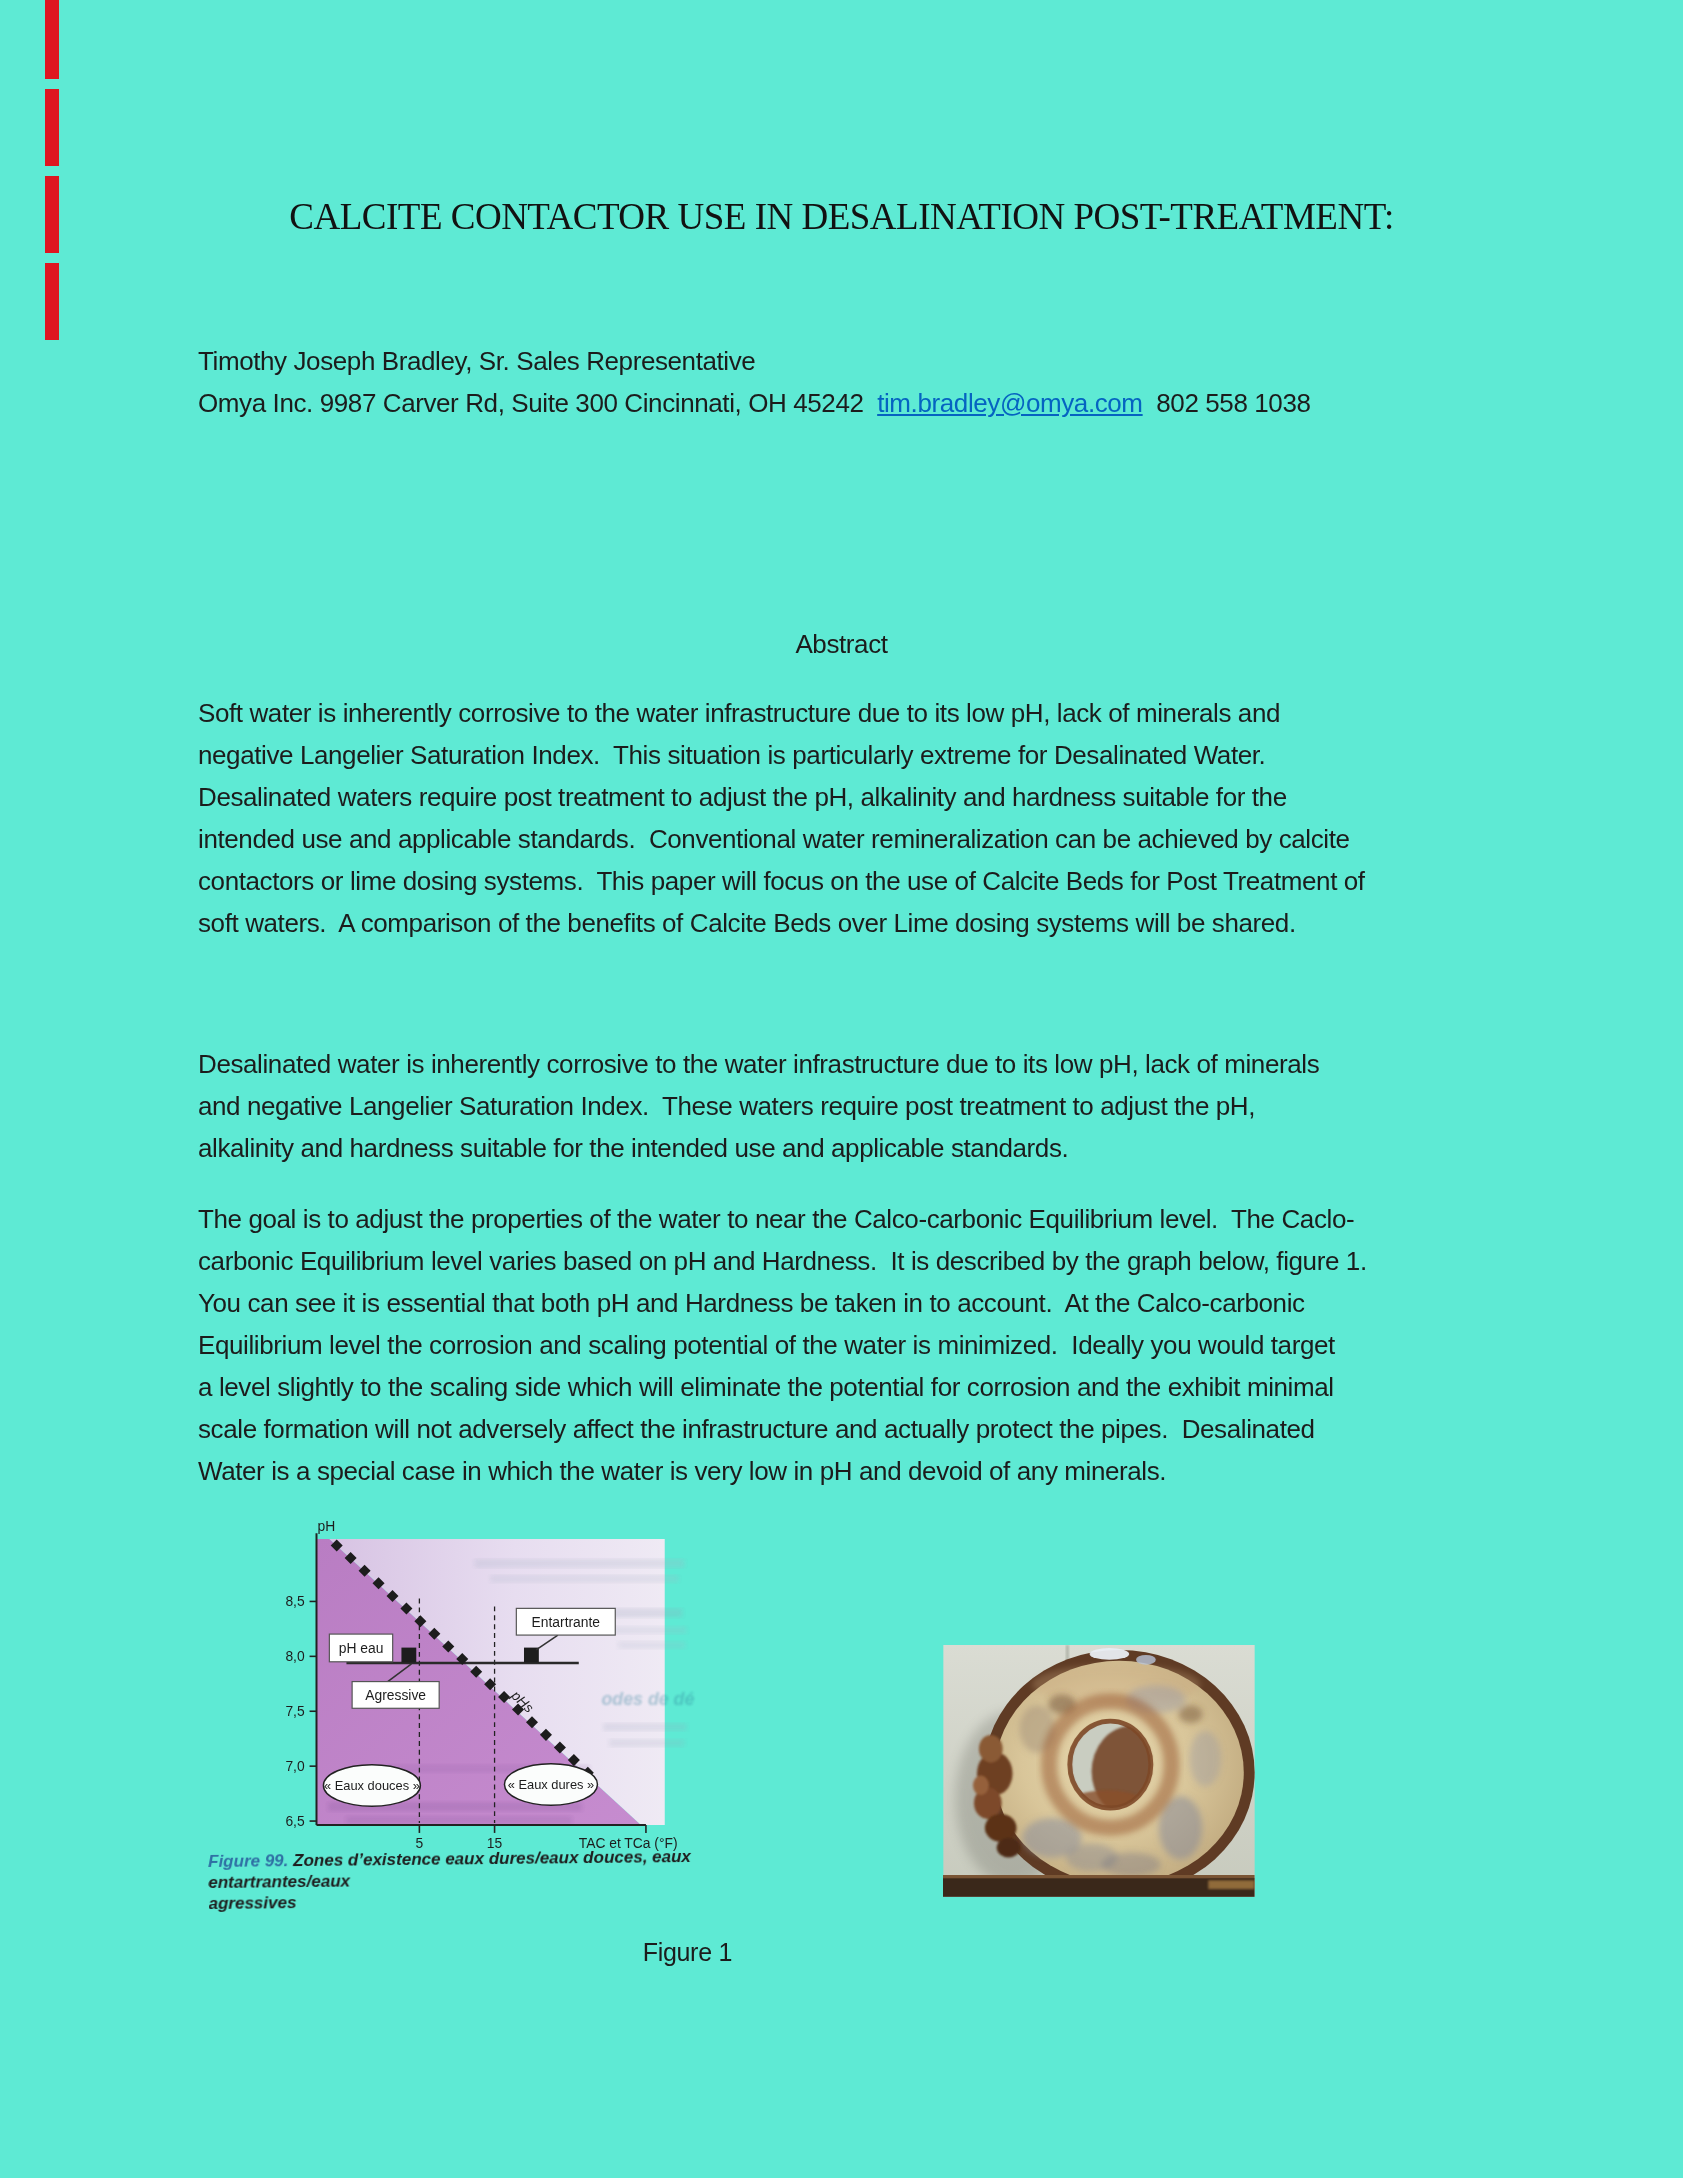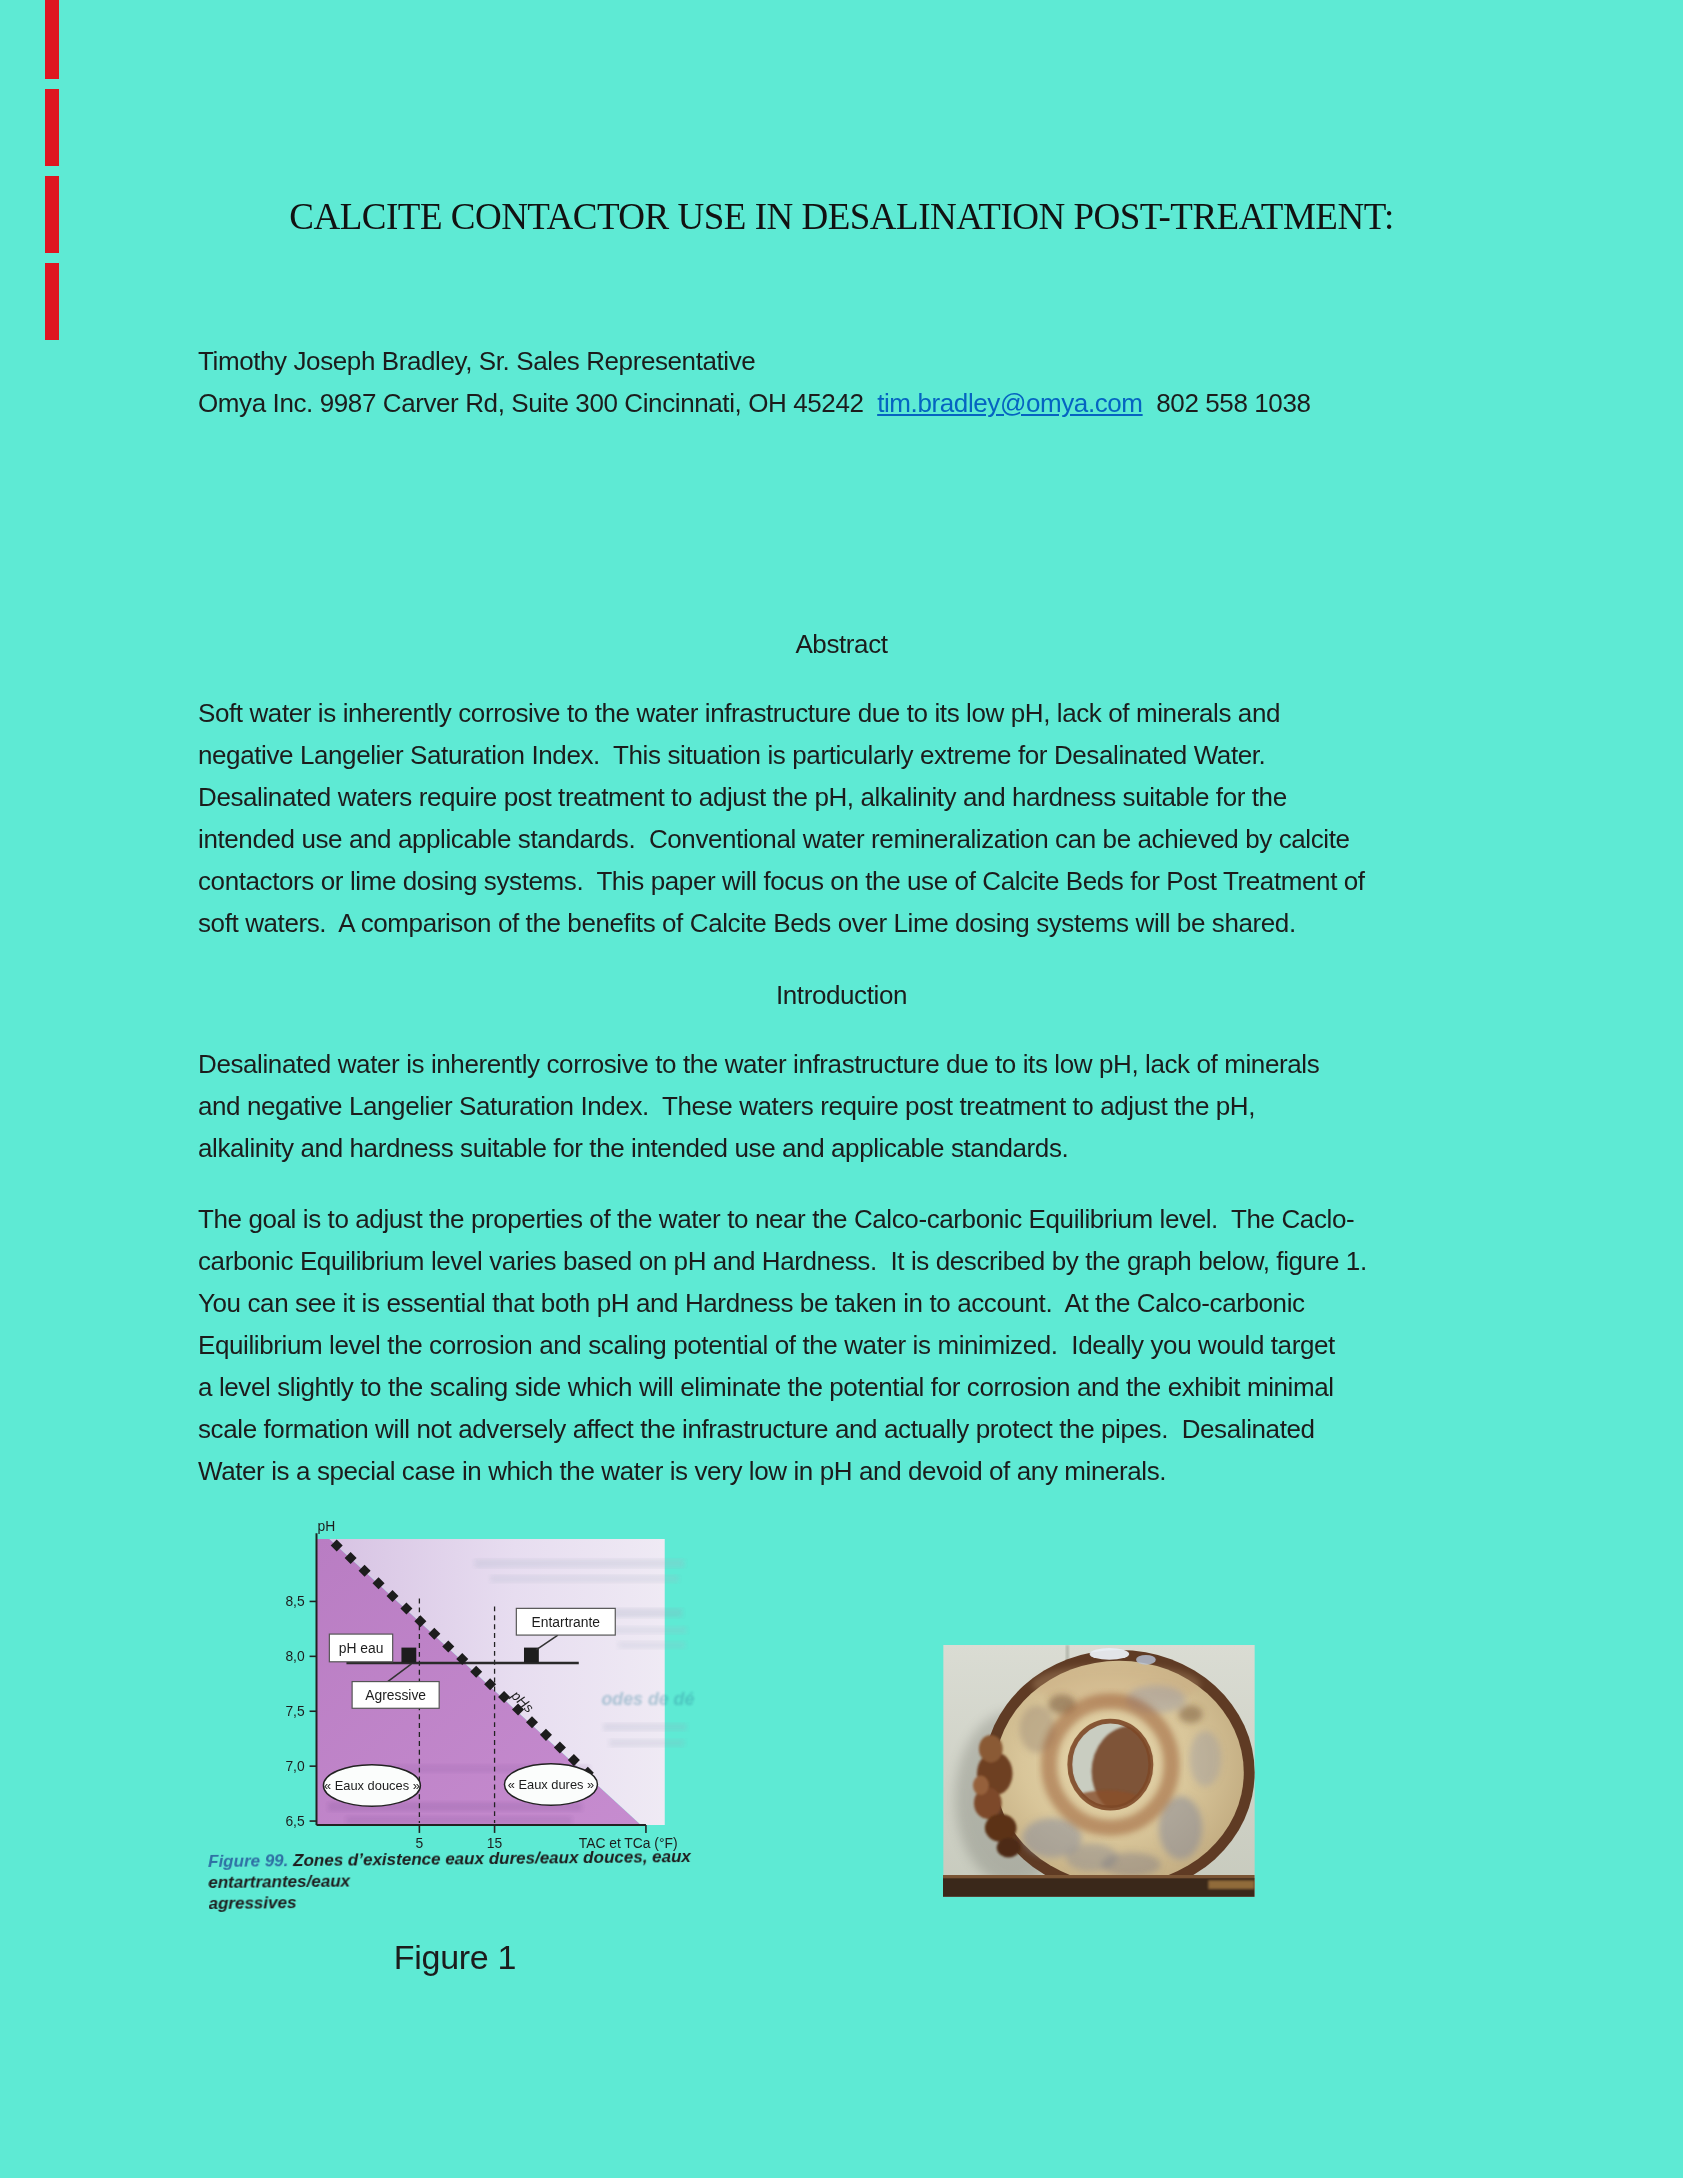--- a/index.html
+++ b/index.html
@@ -9,21 +9,21 @@
   .center{text-align:center;}
   .pre{white-space:pre;}
   .title{font-family:"Liberation Serif",serif;font-size:37px;letter-spacing:-0.5px;color:#121212;}
   .body-txt{font-size:26px;letter-spacing:-0.4px;line-height:42px;}
   .change-bar{position:absolute;left:45px;width:14px;background:#de1620;}
   a.email{color:#0563c1;text-decoration:underline;cursor:pointer;}
   .contrib-name{display:inline-block;width:248px;}
   .caption{font-size:17px;font-weight:bold;font-style:italic;line-height:21px;color:#1d1d1d;
            transform:rotate(-0.6deg);transform-origin:left top;white-space:pre-line;}
   .caption .cap-label{color:#2e6fa3;}
-  .fig-label{font-size:34px;letter-spacing:-0.3px;}
+  .fig-label{font-size:25px;letter-spacing:-0.3px;text-align:right;}
   svg text{font-family:"Liberation Sans",sans-serif;}
 </style>
 </head>
 <body>
 
 <div class="page">
 
   <div class="change-bar" style="top:0;height:79px;"></div>
   <div class="change-bar" style="top:89px;height:77px;"></div>
   <div class="change-bar" style="top:176px;height:77px;"></div>
@@ -35,21 +35,20 @@
 
 
   <div class="abs body-txt center" style="left:198px;top:623px;width:1287px;">Abstract</div>
   <div class="abs body-txt pre" style="left:198px;top:692px;">Soft water is inherently corrosive to the water infrastructure due to its low pH, lack of minerals and
 negative Langelier Saturation Index.  This situation is particularly extreme for Desalinated Water.
 Desalinated waters require post treatment to adjust the pH, alkalinity and hardness suitable for the
 intended use and applicable standards.  Conventional water remineralization can be achieved by calcite
 contactors or lime dosing systems.  This paper will focus on the use of Calcite Beds for Post Treatment of
 soft waters.  A comparison of the benefits of Calcite Beds over Lime dosing systems will be shared.</div>
 
-  <div class="abs body-txt center" style="left:198px;top:974px;width:1287px;">Introduction</div>
   <div class="abs body-txt pre" style="left:198px;top:1043px;">Desalinated water is inherently corrosive to the water infrastructure due to its low pH, lack of minerals
 and negative Langelier Saturation Index.  These waters require post treatment to adjust the pH,
 alkalinity and hardness suitable for the intended use and applicable standards.</div>
   <div class="abs body-txt pre" style="left:198px;top:1198px;">The goal is to adjust the properties of the water to near the Calco-carbonic Equilibrium level.  The Caclo-
 carbonic Equilibrium level varies based on pH and Hardness.  It is described by the graph below, figure 1.
 You can see it is essential that both pH and Hardness be taken in to account.  At the Calco-carbonic
 Equilibrium level the corrosion and scaling potential of the water is minimized.  Ideally you would target
 a level slightly to the scaling side which will eliminate the potential for corrosion and the exhibit minimal
 scale formation will not adversely affect the infrastructure and actually protect the pipes.  Desalinated
 Water is a special case in which the water is very low in pH and devoid of any minerals.</div>

